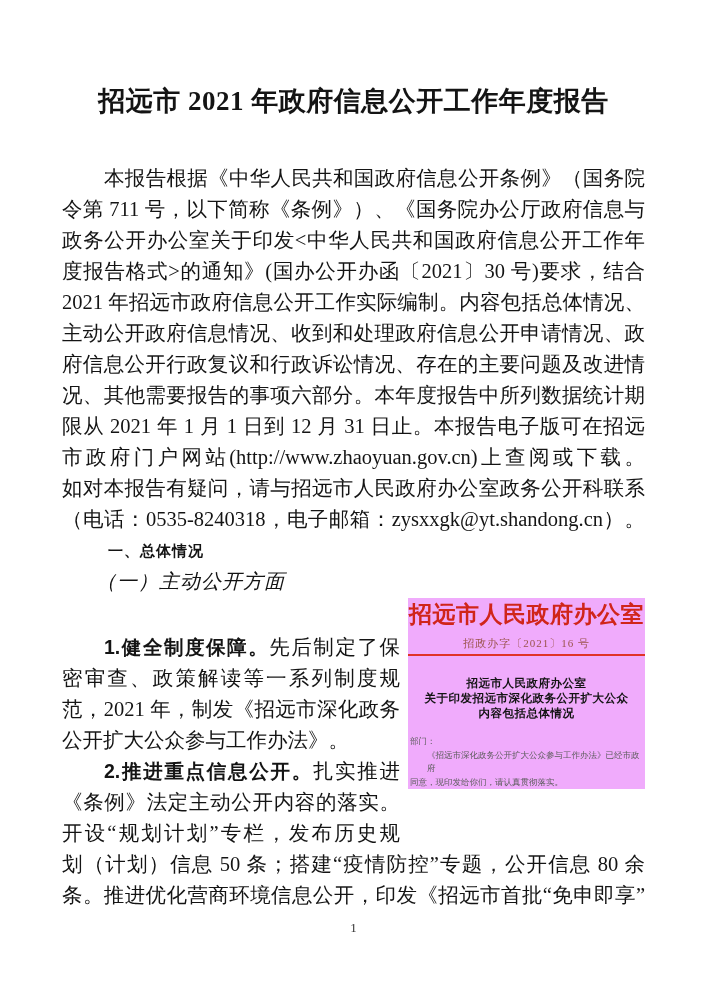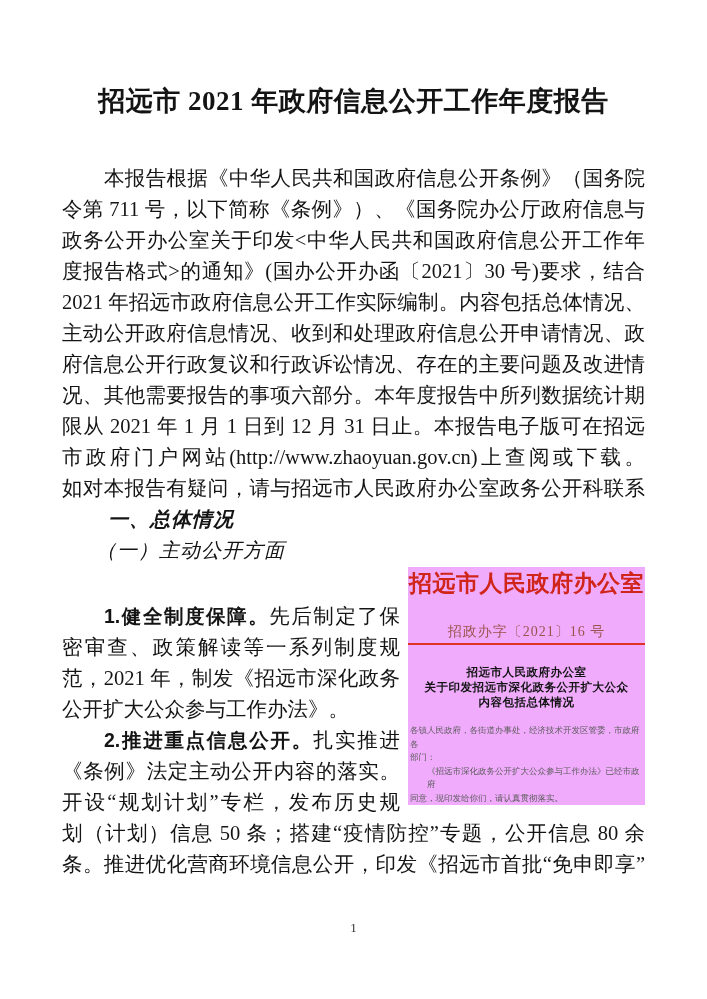--- a/index.html
+++ b/index.html
@@ -31,25 +31,24 @@
     text-align-last:justify;
     white-space:nowrap;
     overflow:visible;
   }
   .bline.indent { padding-left:42px; }
   .bline.noj { text-align:left; text-align-last:left; }
 
   .sec-heading {
     font-family:"Liberation Sans","DejaVu Sans",sans-serif;
     font-weight:bold;
-    font-size:20px;
+    font-size:15px;
     line-height:31px; height:31px;
     padding-left:46px;
     letter-spacing:1px;
-    font-style:italic;
   }
   .sub-heading {
     font-style:italic;
     font-size:20px;
     line-height:31px; height:31px;
     padding-left:34px;
     letter-spacing:1px;
   }
   .bold-run {
     font-family:"Liberation Sans","DejaVu Sans",sans-serif;
@@ -69,22 +68,22 @@
   }
   .notice-red-header {
     font-size:23px;
     font-weight:bold;
     letter-spacing:0.5px;
     line-height:29px;
     margin-top:2px;
     white-space:nowrap;
   }
   .notice-doc-number {
-    margin-top:28px;
-    font-size:14px;
+    margin-top:8px;
+    font-size:11px;
     line-height:12px;
     letter-spacing:1px;
   }
   .notice-rule { margin-top:5px; height:2px; width:100%; }
   .notice-title {
     margin-top:20px;
     font-size:11.5px;
     font-weight:bold;
     line-height:15px;
     letter-spacing:0.5px;
@@ -120,20 +119,21 @@
     <div class="bline">令第 711 号，以下简称《条例》）、《国务院办公厅政府信息与</div>
     <div class="bline">政务公开办公室关于印发&lt;中华人民共和国政府信息公开工作年</div>
     <div class="bline">度报告格式&gt;的通知》(国办公开办函〔2021〕30 号)要求，结合</div>
     <div class="bline">2021 年招远市政府信息公开工作实际编制。内容包括总体情况、</div>
     <div class="bline">主动公开政府信息情况、收到和处理政府信息公开申请情况、政</div>
     <div class="bline">府信息公开行政复议和行政诉讼情况、存在的主要问题及改进情</div>
     <div class="bline">况、其他需要报告的事项六部分。本年度报告中所列数据统计期</div>
     <div class="bline">限从 2021 年 1 月 1 日到 12 月 31 日止。本报告电子版可在招远</div>
     <div class="bline">市政府门户网站(http://www.zhaoyuan.gov.cn)上查阅或下载。</div>
     <div class="bline">如对本报告有疑问，请与招远市人民政府办公室政务公开科联系</div>
+    <div class="bline">（电话：0535-8240318，电子邮箱：zysxxgk@yt.shandong.cn）。</div>
 
     <div class="sec-heading">一、总体情况</div>
     <div class="sub-heading">（一）主动公开方面</div>
 
     <div class="wrap-row">
       <div class="wrap-left">
         <div class="bline indent"><span class="bold-run">1.健全制度保障。</span><span>先后制定了保</span></div>
         <div class="bline">密审查、政策解读等一系列制度规</div>
         <div class="bline">范，2021 年，制发《招远市深化政务</div>
         <div class="bline noj">公开扩大公众参与工作办法》。</div>
@@ -145,21 +145,20 @@
       <div class="notice">
         <div class="notice-red-header" style="color: rgb(208, 37, 26);">招远市人民政府办公室</div>
         <div class="notice-doc-number" style="color: rgb(155, 84, 76);">招政办字〔2021〕16 号</div>
         <div class="notice-rule" style="background: rgb(224, 51, 40);"></div>
         <div class="notice-title">
           <div>招远市人民政府办公室</div>
           <div>关于印发招远市深化政务公开扩大公众</div>
           <div>内容包括总体情况</div>
         </div>
         <div class="notice-body">
-          <div>各镇人民政府，各街道办事处，经济技术开发区管委，市政府各</div>
           <div>部门：</div>
           <div class="nind">《招远市深化政务公开扩大公众参与工作办法》已经市政府</div>
           <div>同意，现印发给你们，请认真贯彻落实。</div>
         </div>
       </div>
     </div>
 
     <div class="bline">划（计划）信息 50 条；搭建“疫情防控”专题，公开信息 80 余</div>
     <div class="bline">条。推进优化营商环境信息公开，印发《招远市首批“免申即享”</div>
   </div>

